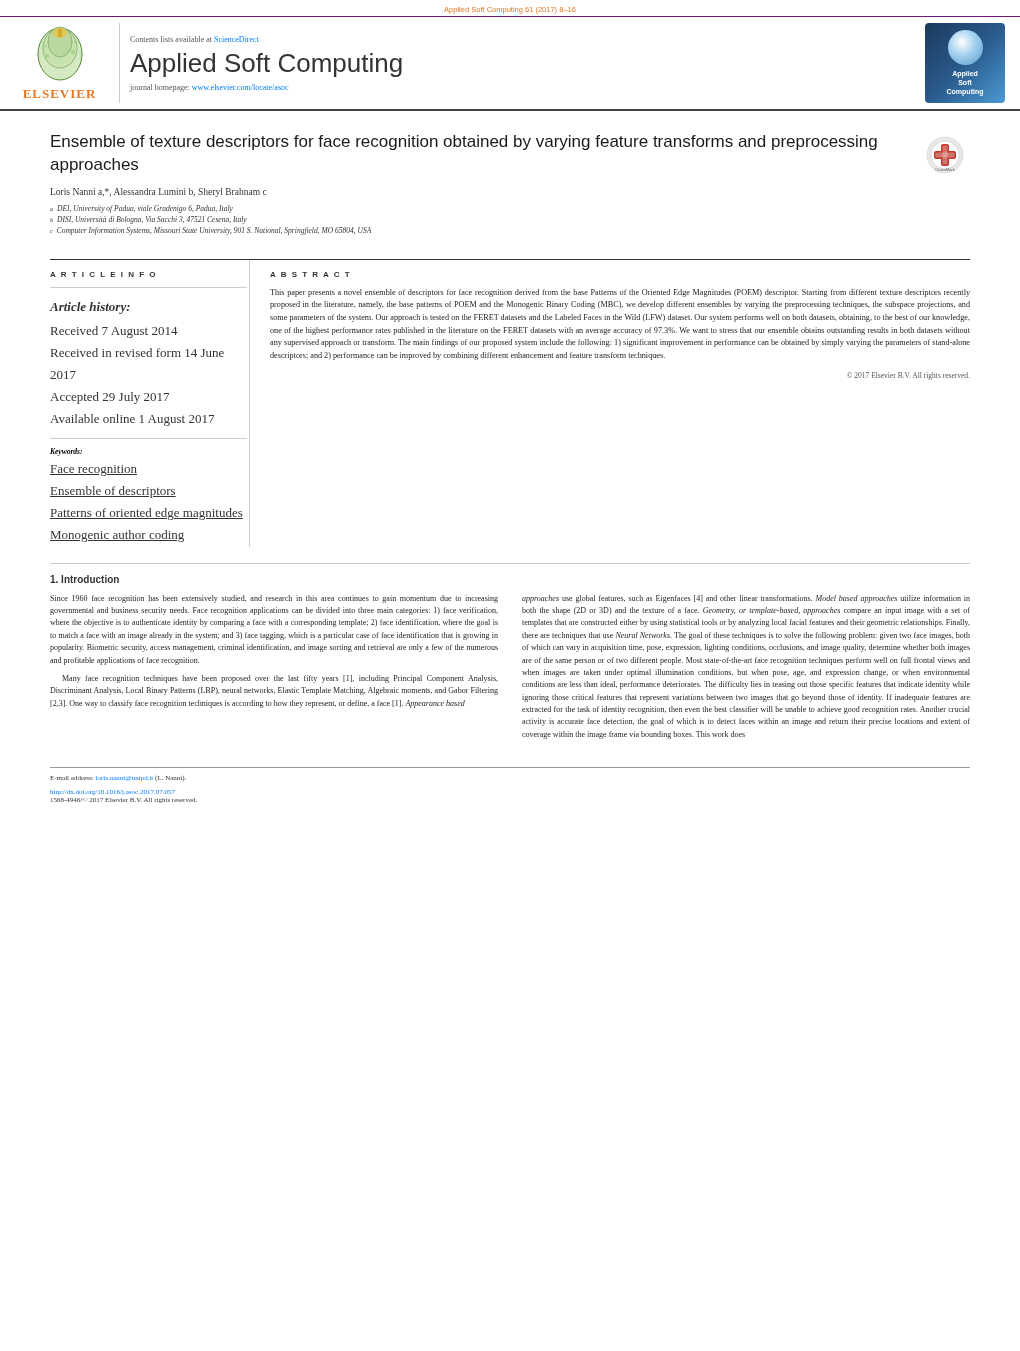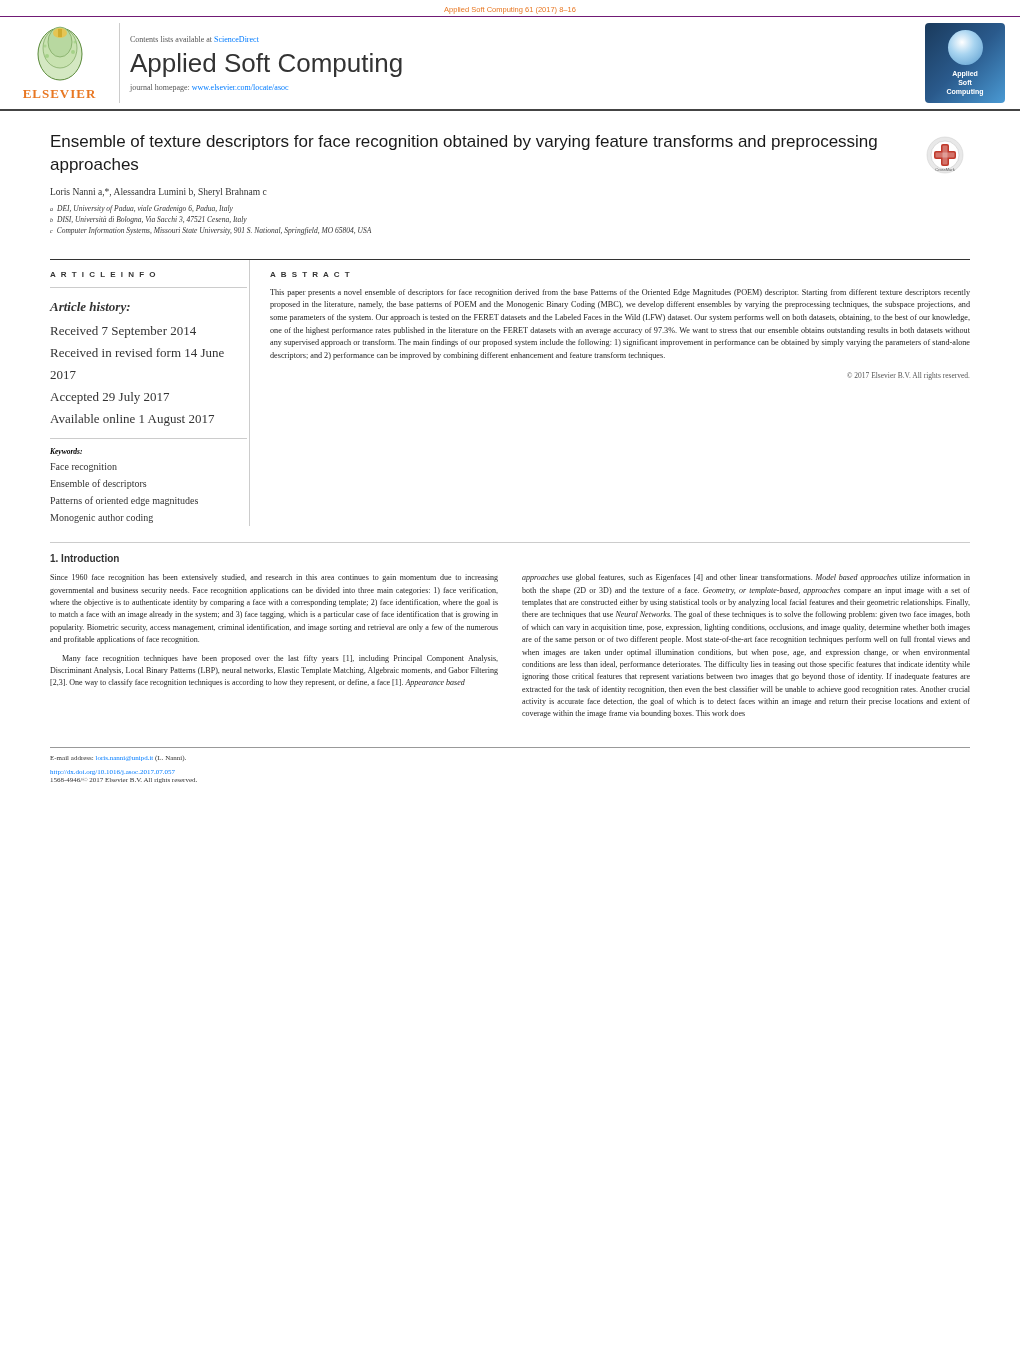--- a/index.html
+++ b/index.html
@@ -259,23 +259,24 @@
 
     .keywords-section .kw-label {
       font-style: italic;
       font-weight: bold;
       font-size: 7.5px;
       display: block;
       margin-bottom: 2px;
     }
 
     .keywords-list {
-      font-size: 10px;
+      font-size: 13px;
       color: #333;
       line-height: 1.7;
+      text-decoration: underline;
     }
 
     .abstract-text {
       font-size: 8.2px;
       color: #222;
       line-height: 1.55;
       text-align: justify;
     }
 
     .copyright-line {
@@ -440,21 +441,21 @@
     </div>
   </div>
 
   <div class="two-column-section">
 
     <div class="article-info-col">
       <div class="section-heading">A R T I C L E   I N F O</div>
       <hr class="info-divider">
       <div class="article-history">
         <span class="hist-label">Article history:</span>
-        <div>Received 7 September 2014</div>
+        <div>Received 7 August 2014</div>
         <div>Received in revised form 14 June 2017</div>
         <div>Accepted 29 July 2017</div>
         <div>Available online 1 August 2017</div>
       </div>
       <hr class="info-divider">
       <div class="keywords-section">
         <span class="kw-label">Keywords:</span>
         <div class="keywords-list">
           <div>Face recognition</div>
           <div>Ensemble of descriptors</div>

